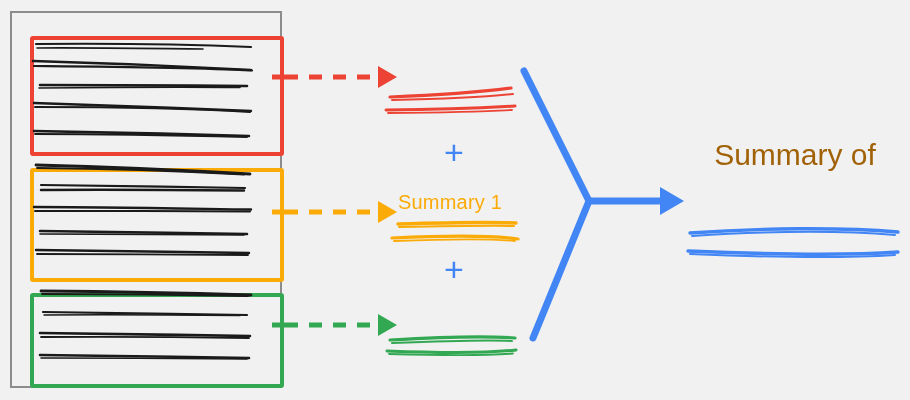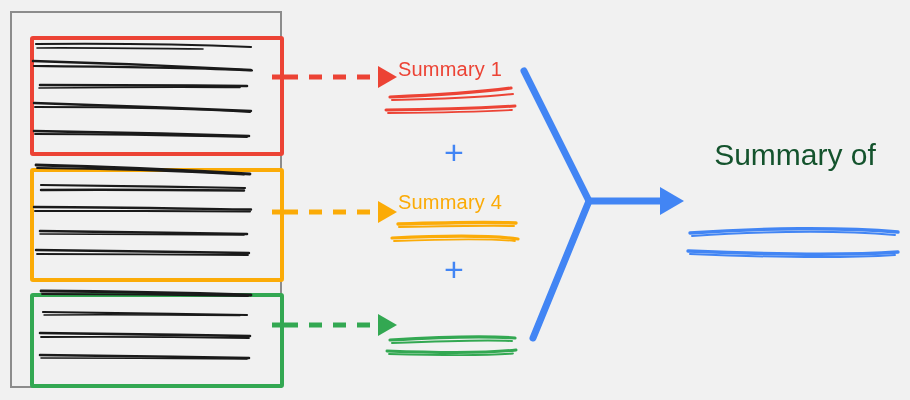--- a/index.html
+++ b/index.html
@@ -58,21 +58,21 @@
   .sum-1 { left: 398px; top: 59px;  color: #ec4335; }
   .sum-2 { left: 398px; top: 192px; color: #fbab07; }
   .sum-3 { left: 398px; top: 305px; color: #33a852; }
 
   .sos-title {
     position: absolute;
     left: 690px;
     top: 136px;
     width: 210px;
     text-align: center;
-    color: #14532d;
+    color: #a16207;
     font-size: 30px;
     font-weight: 400;
     line-height: 38px;
     white-space: nowrap;
   }
   .plus {
     position: absolute;
     color: #4285f4;
     font-size: 34px;
     font-weight: 400;
@@ -139,22 +139,21 @@
       <path d="M272 212 L285 212" stroke="#fbab07" stroke-width="5"></path>
       <path d="M285 212 L378 212" stroke="#fbab07" stroke-width="5" stroke-dasharray="13 11"></path>
       <polygon points="378,201 397,212 378,223" fill="#fbab07"></polygon>
 
       <path d="M272 325 L285 325" stroke="#33a852" stroke-width="5"></path>
       <path d="M285 325 L378 325" stroke="#33a852" stroke-width="5" stroke-dasharray="13 11"></path>
       <polygon points="378,314 397,325 378,336" fill="#33a852"></polygon>
     </g>
   </svg>
 
-  <div class="sum-label sum-1">Summary 1</div>
-  <div class="sum-label sum-2">Summary 4</div>
+  <div class="sum-label sum-2">Summary 1</div>
 
   <svg class="layer" viewBox="0 0 910 400">
     <g fill="none" stroke-linecap="round">
       <g>
         <path d="M390 97 C440 95 480 92 511 88" stroke="#ec4335" stroke-width="3.2"></path>
         <path d="M392 100 C442 99 485 97 513 94" stroke="#ec4335" stroke-width="2"></path>
         <path d="M386 110 C440 109.5 480 108 515 106" stroke="#ec4335" stroke-width="3"></path>
         <path d="M388 113 C442 112.5 485 111.5 512 110" stroke="#ec4335" stroke-width="1.8"></path>
       </g>
       <g>

